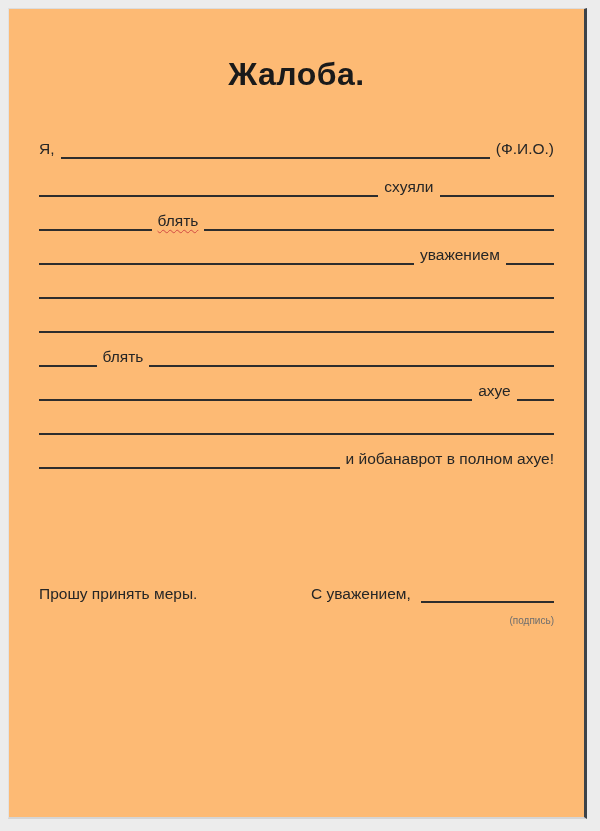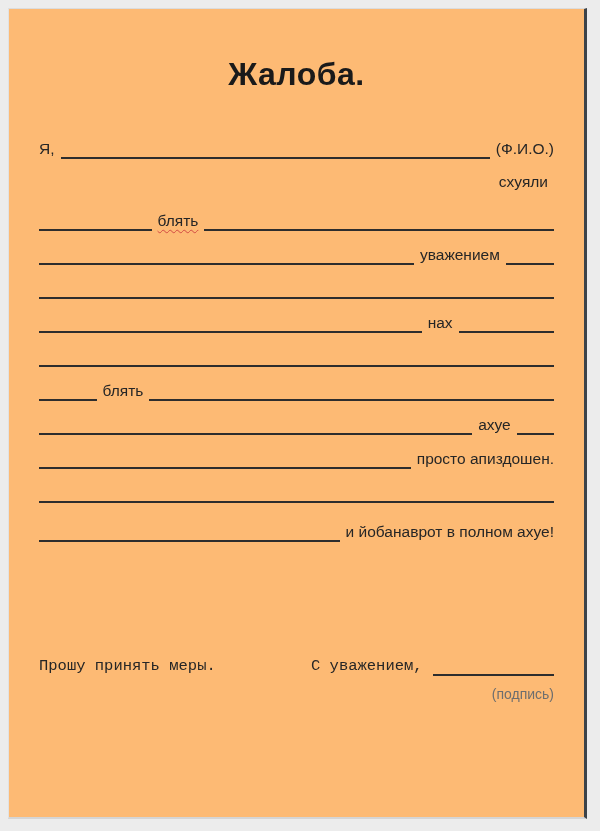--- a/index.html
+++ b/index.html
@@ -31,21 +31,21 @@
     color: #1a1a1a;
     letter-spacing: 0.5px;
   }
   .form-lines { margin-top: 32px; }
   .form-line {
     display: flex;
     align-items: flex-end;
     height: 34px;
     font-size: 15.5px;
   }
-  .form-line:nth-child(2)  { margin-top: 4px; flex-direction: column; }
+  .form-line:nth-child(2)  { margin-top: 4px; }
   .form-line:nth-child(12) { margin-top: 5px; }
   .blank {
     height: 2px;
     border-bottom: 2px solid #2d2d2d;
     flex-grow: 1;
     flex-basis: 0;
   }
   .word {
     white-space: nowrap;
     line-height: 1.1;
@@ -57,39 +57,38 @@
     text-decoration: underline wavy #d24a43;
     text-decoration-thickness: 1px;
     text-underline-offset: 3px;
   }
   .footer-row {
     margin-top: 116px;
     display: flex;
     align-items: flex-end;
     font-size: 15.5px;
     line-height: 19px;
-    font-family: Liberation Mono, monospace;
   }
   .closing-group {
     margin-left: auto;
     display: flex;
     align-items: flex-end;
     width: 243px;
   }
   .closing-group .word { padding: 0 10px 2px 0; }
   .signature-blank {
     height: 2px;
     border-bottom: 2px solid #2d2d2d;
     flex-grow: 1;
     margin-bottom: 1px;
   }
   .caption-row {
     margin-top: 11px;
     text-align: right;
-    font-size: 14px;
+    font-size: 10px;
     line-height: 12px;
     color: #6e6e6e;
   }
 </style>
 </head>
 <body>
 
 <div class="page">
   <h1 class="title">Жалоба.</h1>
 
@@ -111,40 +110,31 @@
       </div>
       <div class="form-line">
         <div class="blank" style="flex-grow: 374;"></div>
         <span class="word">уважением</span>
         <div class="blank" style="flex-grow: 48;"></div>
       </div>
       <div class="form-line">
         <div class="blank" style="flex-grow: 1;"></div>
       </div>
       <div class="form-line">
-        <div class="blank" style="flex-grow: 381;"></div>
-        <span class="word">нах</span>
-        <div class="blank" style="flex-grow: 95;"></div>
-      </div>
-      <div class="form-line">
         <div class="blank" style="flex-grow: 390;"></div>
       </div>
       <div class="form-line">
         <div class="blank" style="flex-grow: 57;"></div>
         <span class="word">блять</span>
         <div class="blank" style="flex-grow: 401;"></div>
       </div>
       <div class="form-line">
         <div class="blank" style="flex-grow: 418;"></div>
         <span class="word">ахуе</span>
         <div class="blank" style="flex-grow: 36;"></div>
-      </div>
-      <div class="form-line">
-        <div class="blank" style="flex-grow: 372;"></div>
-        <span class="word">просто апиздошен.</span>
       </div>
       <div class="form-line">
         <div class="blank" style="flex-grow: 1;"></div>
       </div>
       <div class="form-line">
         <div class="blank" style="flex-grow: 282;"></div>
         <span class="word">и йобанаврот в полном ахуе!</span>
       </div>
     </div>
 

